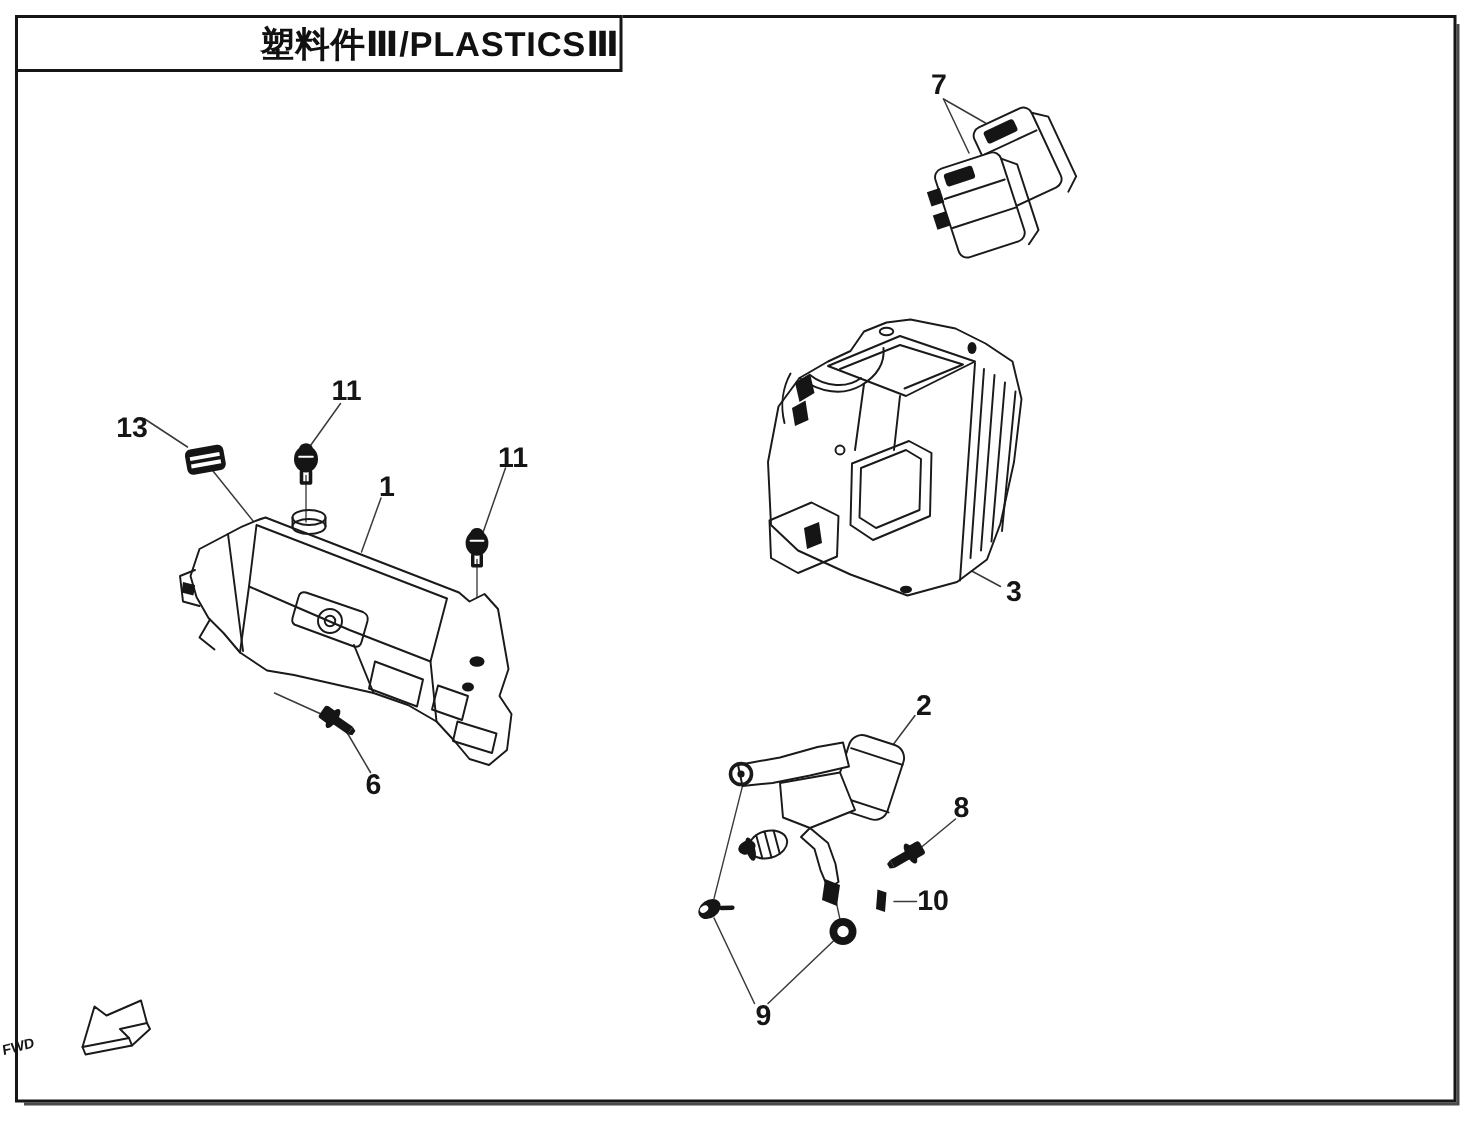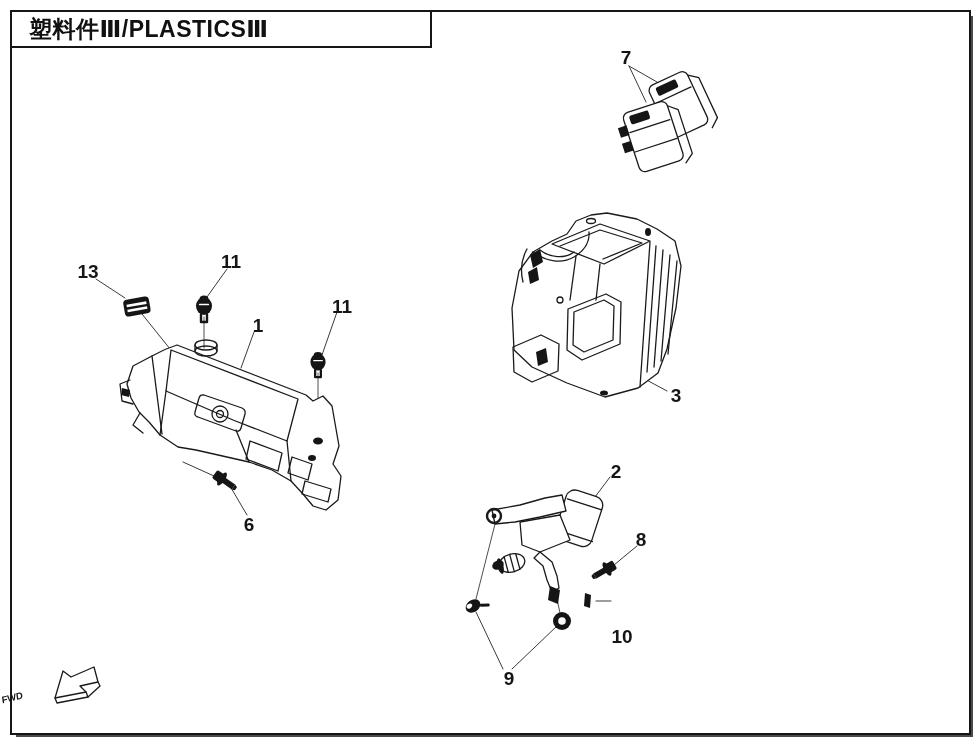--- a/index.html
+++ b/index.html
@@ -1,22 +1,22 @@
 <!DOCTYPE html>
 <html><head>
 <meta charset="utf-8">
 <style>
   html,body{margin:0;padding:0;background:#fff;}
   .sheet{position:relative;width:980px;height:748px;background:#fff;
          font-family:"Liberation Sans","DejaVu Sans",sans-serif;color:#111;overflow:hidden;}
   .frame{position:absolute;left:10px;top:10px;width:957px;height:721px;
          border:2px solid #161616;box-shadow:4px 4px 0 -2px #4a4a4a;background:#fff;}
   .title-box{position:absolute;left:10px;top:10px;width:401px;height:34px;
-             border:2px solid #161616;display:flex;align-items:center;justify-content:flex-start;
-             background:#fff;z-index:3;padding-left:17px;}
+             border:2px solid #161616;display:flex;align-items:center;justify-content:flex-end;
+             background:#fff;z-index:3;}
   .title-box span{font-size:23px;font-weight:bold;letter-spacing:.5px;white-space:nowrap;}
   .callout{position:absolute;transform:translate(-50%,-50%);font-size:19px;font-weight:bold;
            line-height:1;z-index:2;color:#151515;}
   svg.art{position:absolute;left:0;top:0;z-index:1;}
 </style>
 </head>
 <body>
 
 <div class="sheet">
   <div class="frame"></div>
@@ -193,23 +193,23 @@
 
     <g>
       <path d="M55,698 L63,671 L71,677 L94,667 L98,682 L80,686 L86,692 Z" fill="#fff"></path>
       <path d="M55,698 L57,703 L88,697 L86,692"></path>
       <path d="M98,682 L100,686 L88,697"></path>
       <text x="71" y="684" font-size="9.5" font-weight="bold" fill="#151515" stroke="none" font-family="Liberation Sans, DejaVu Sans, sans-serif" transform="rotate(-14 80 681) skewX(-6)">FWD</text>
     </g>
   </svg>
 
   <div class="callout" style="left:626px;top:57px">7</div>
-  <div class="callout" style="left:88px;top:271px">13</div>
+  <div class="callout" style="left:88px;top:286px">13</div>
   <div class="callout" style="left:231px;top:261px">11</div>
   <div class="callout" style="left:258px;top:325px">1</div>
   <div class="callout" style="left:342px;top:306px">11</div>
   <div class="callout" style="left:676px;top:395px">3</div>
   <div class="callout" style="left:249px;top:524px">6</div>
   <div class="callout" style="left:616px;top:471px">2</div>
   <div class="callout" style="left:641px;top:539px">8</div>
-  <div class="callout" style="left:622px;top:636px">10</div>
+  <div class="callout" style="left:622px;top:601px">10</div>
   <div class="callout" style="left:509px;top:678px">9</div>
 </div>
 
 </body></html>

